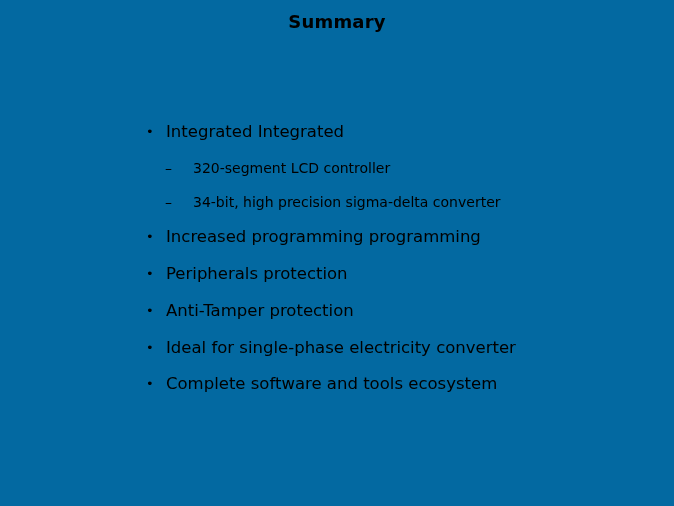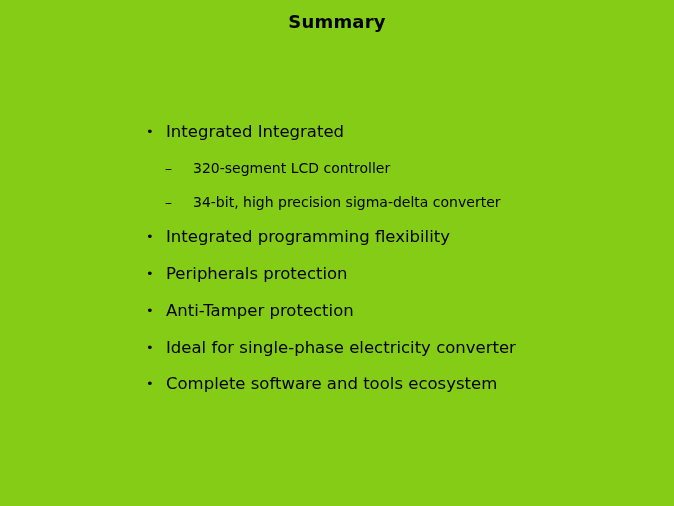--- a/index.html
+++ b/index.html
@@ -13,21 +13,21 @@
       position: relative;
       overflow: hidden;
       font-family: "DejaVu Sans", sans-serif;
       color: #000000;
     }
     .slide {
       position: absolute;
       left: 0; top: 0;
       width: 674px;
       height: 506px;
-      background: #84cc16;
+      background: #0369a1;
     }
     .title {
       position: absolute;
       top: 11px;
       left: 0;
       width: 674px;
       text-align: center;
       font-family: "DejaVu Sans", sans-serif;
       font-weight: bold;
       font-size: 18px;
@@ -88,21 +88,21 @@
     <div class="item sub" style="top:37px;">
       <span class="marker">–</span>
       <span class="text">320-segment LCD controller</span>
     </div>
     <div class="item sub" style="top:71px;">
       <span class="marker">–</span>
       <span class="text">34-bit, high precision sigma-delta converter</span>
     </div>
     <div class="item" style="top:105px;">
       <span class="marker">•</span>
-      <span class="text">Integrated programming flexibility</span>
+      <span class="text">Increased programming programming</span>
     </div>
     <div class="item" style="top:142px;">
       <span class="marker">•</span>
       <span class="text">Peripherals protection</span>
     </div>
     <div class="item" style="top:179px;">
       <span class="marker">•</span>
       <span class="text">Anti-Tamper protection</span>
     </div>
     <div class="item" style="top:216px;">

